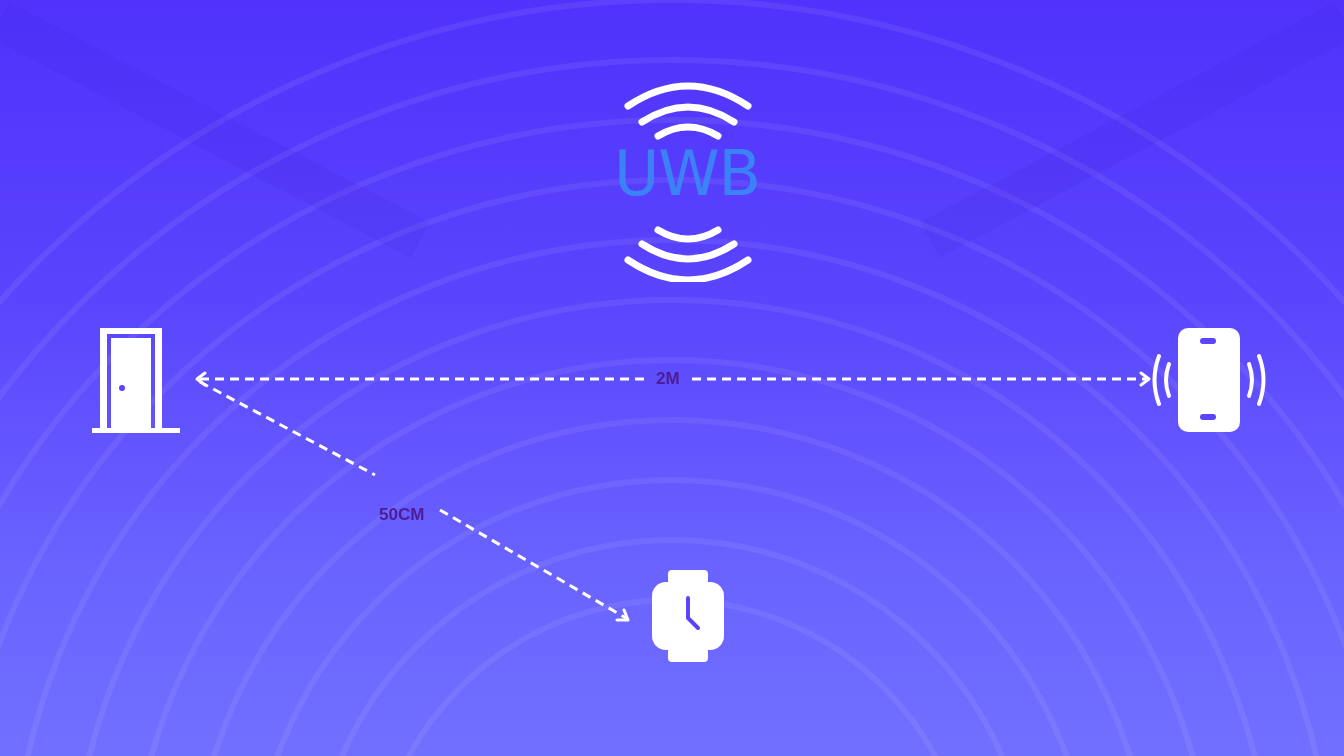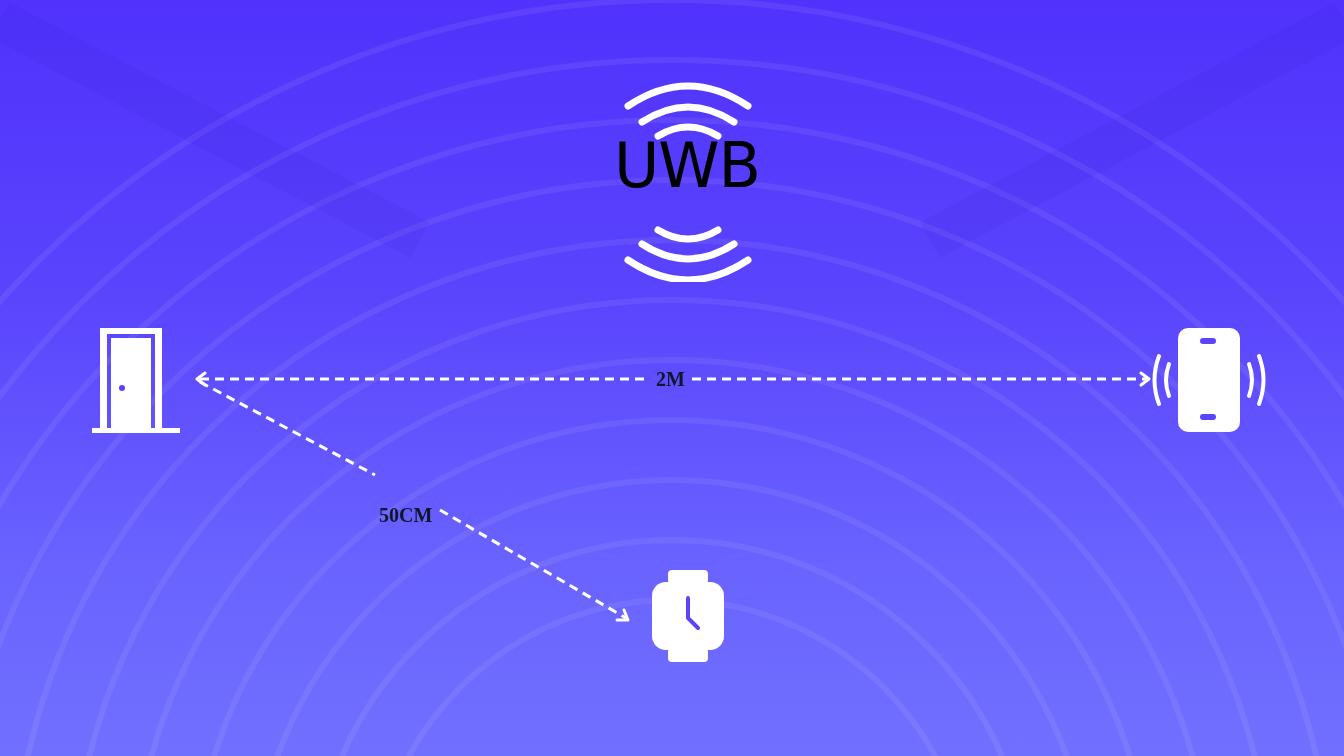--- a/index.html
+++ b/index.html
@@ -4,27 +4,27 @@
   <style>
     html, body { margin: 0; padding: 0; }
     body {
       width: 1344px; height: 756px; overflow: hidden; position: relative;
       background: linear-gradient(180deg, #5032fc 0%, #5a45fd 40%, #6a63ff 75%, #7070ff 100%);
       font-family: "Liberation Sans", sans-serif;
     }
     .bg-svg { position: absolute; left: 0; top: 0; }
     .abs { position: absolute; }
     .uwb-title {
-      position: absolute; left: 612px; top: 128px; width: 150px; text-align: center;
-      color: #000000; font-family: "DejaVu Sans", sans-serif; font-size: 62px; font-weight: 400;
+      position: absolute; left: 612px; top: 136px; width: 150px; text-align: center;
+      color: #3b82f6; font-family: "DejaVu Sans", sans-serif; font-size: 62px; font-weight: 400;
       letter-spacing: -1px; line-height: 76px;
     }
     .dist-label {
-      position: absolute; color: #0f172a; font-weight: 700; font-size: 20px;
-      font-family: Liberation Serif, serif; line-height: 20px;
+      position: absolute; color: #4c1d95; font-weight: 700; font-size: 17px;
+      font-family: Liberation Sans, sans-serif; line-height: 20px;
     }
   </style>
 </head>
 <body>
 
 <svg class="bg-svg" width="1344" height="756">
   <g fill="none" stroke="#ffffff" stroke-opacity="0.07" stroke-width="6">
     <circle cx="672" cy="900" r="300"></circle>
     <circle cx="672" cy="900" r="360"></circle>
     <circle cx="672" cy="900" r="420"></circle>

